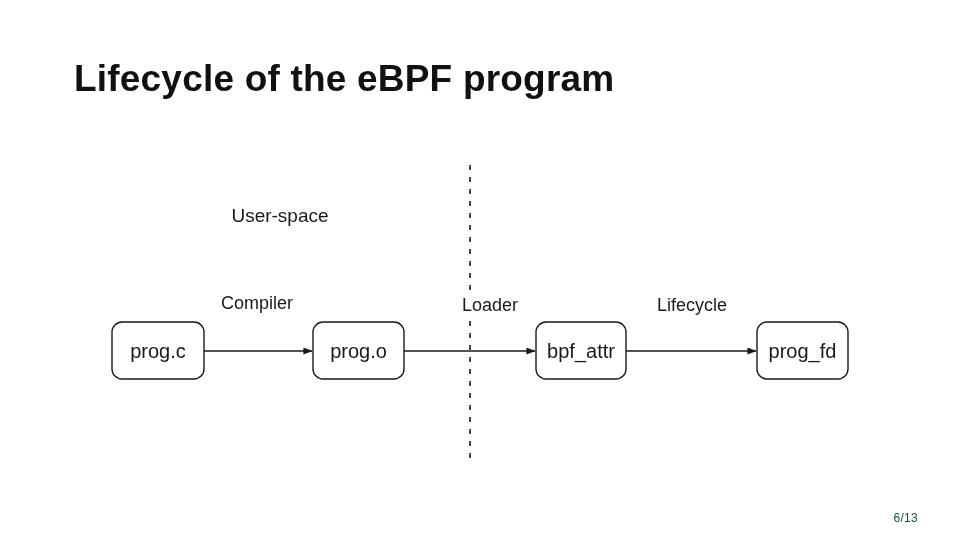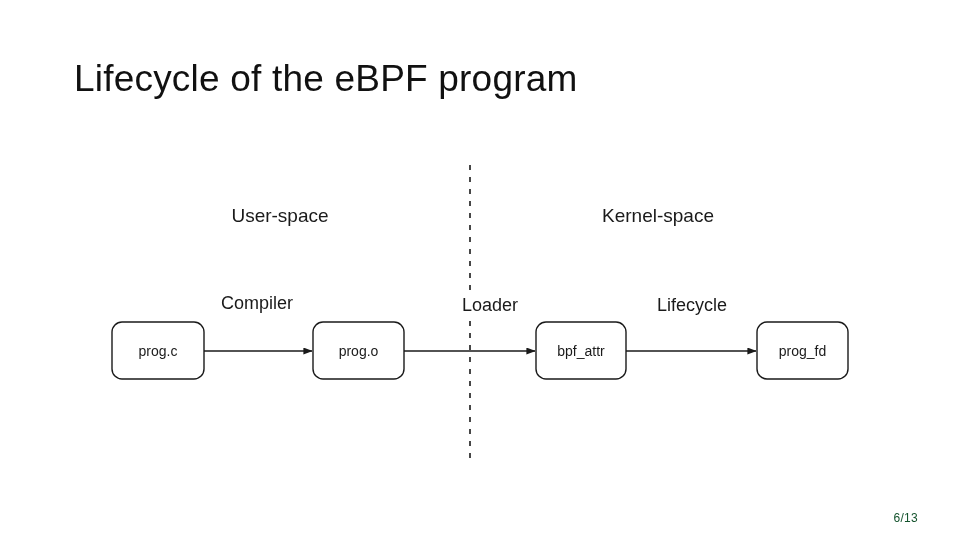--- a/index.html
+++ b/index.html
@@ -15,21 +15,21 @@
     font-family: "Liberation Sans", sans-serif;
     color: #000000;
   }
 
   
   #slide-title {
     position: absolute;
     left: 74px;
     top: 57px;
     font-size: 37px;
-    font-weight: 400;
+    font-weight: 700;
     letter-spacing: 0.2px;
     color: #111111;
     white-space: nowrap;
     line-height: 44px;
   }
 
   
   #diagram {
     position: absolute;
     left: 0;
@@ -59,21 +59,21 @@
     font-size: 18px;
     font-weight: 400;
     color: #1a1a1a;
     white-space: nowrap;
     transform: translate(-50%, -50%);
     background: #ffffff;
     padding: 0 4px;
   }
   .node-label {
     position: absolute;
-    font-size: 14px;
+    font-size: 20px;
     font-weight: 400;
     color: #1a1a1a;
     white-space: nowrap;
     transform: translate(-50%, -50%);
     text-align: right;
   }
 
   
   #page-number {
     position: absolute;
@@ -106,21 +106,20 @@
       <rect x="313" y="322" width="91" height="57" rx="10" ry="10" fill="#ffffff" stroke="#1a1a1a" stroke-width="1.4"></rect>
       <rect x="536" y="322" width="90" height="57" rx="10" ry="10" fill="#ffffff" stroke="#1a1a1a" stroke-width="1.4"></rect>
       <rect x="757" y="322" width="91" height="57" rx="10" ry="10" fill="#ffffff" stroke="#1a1a1a" stroke-width="1.4"></rect>
 
       <line x1="204" y1="351" x2="312" y2="351" stroke="#1a1a1a" stroke-width="1.5" marker-end="url(#arrowhead)"></line>
       <line x1="404" y1="351" x2="535" y2="351" stroke="#1a1a1a" stroke-width="1.5" marker-end="url(#arrowhead)"></line>
       <line x1="626" y1="351" x2="756" y2="351" stroke="#1a1a1a" stroke-width="1.5" marker-end="url(#arrowhead)"></line>
     </svg>
 
     <div class="zone-label" style="left:280px; top:216px;">User-space</div>
-    <div class="zone-label" style="left:658px; top:216px;">Kernel-space</div>
 
     <div class="edge-label" style="left:257px; top:303px;">Compiler</div>
     <div class="edge-label" style="left:470px; top:305px;margin-left:20px;">Loader</div>
     <div class="edge-label" style="left:692px; top:305px;">Lifecycle</div>
 
     <div class="node-label" style="left:158px; top:351px;">prog.c</div>
     <div class="node-label" style="left:358.5px; top:351px;">prog.o</div>
     <div class="node-label" style="left:581px; top:351px;">bpf_attr</div>
     <div class="node-label" style="left:802.5px; top:351px;">prog_fd</div>
 

